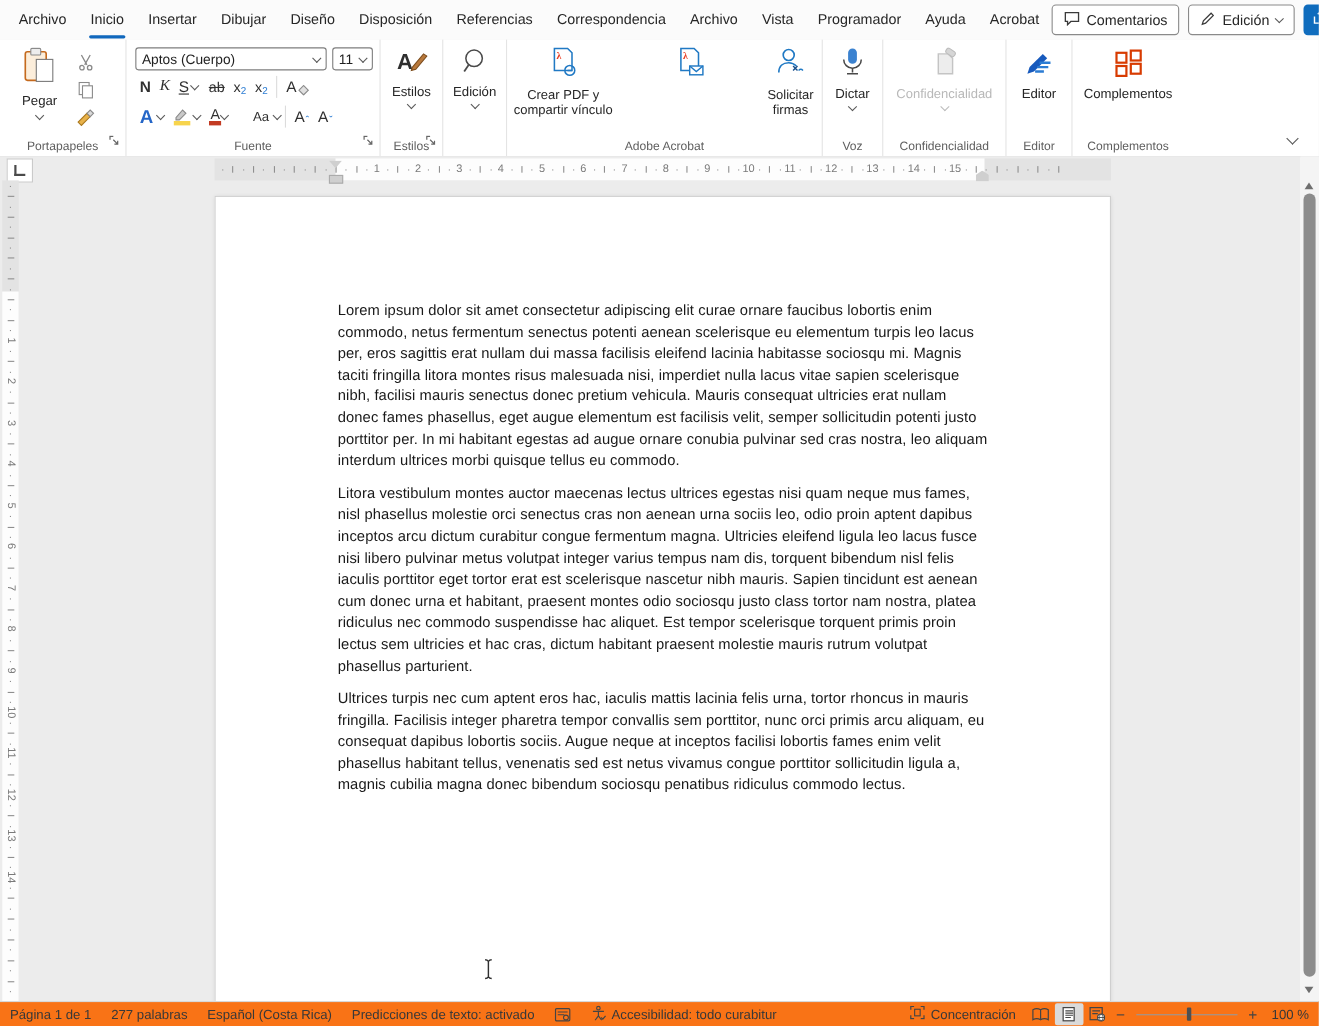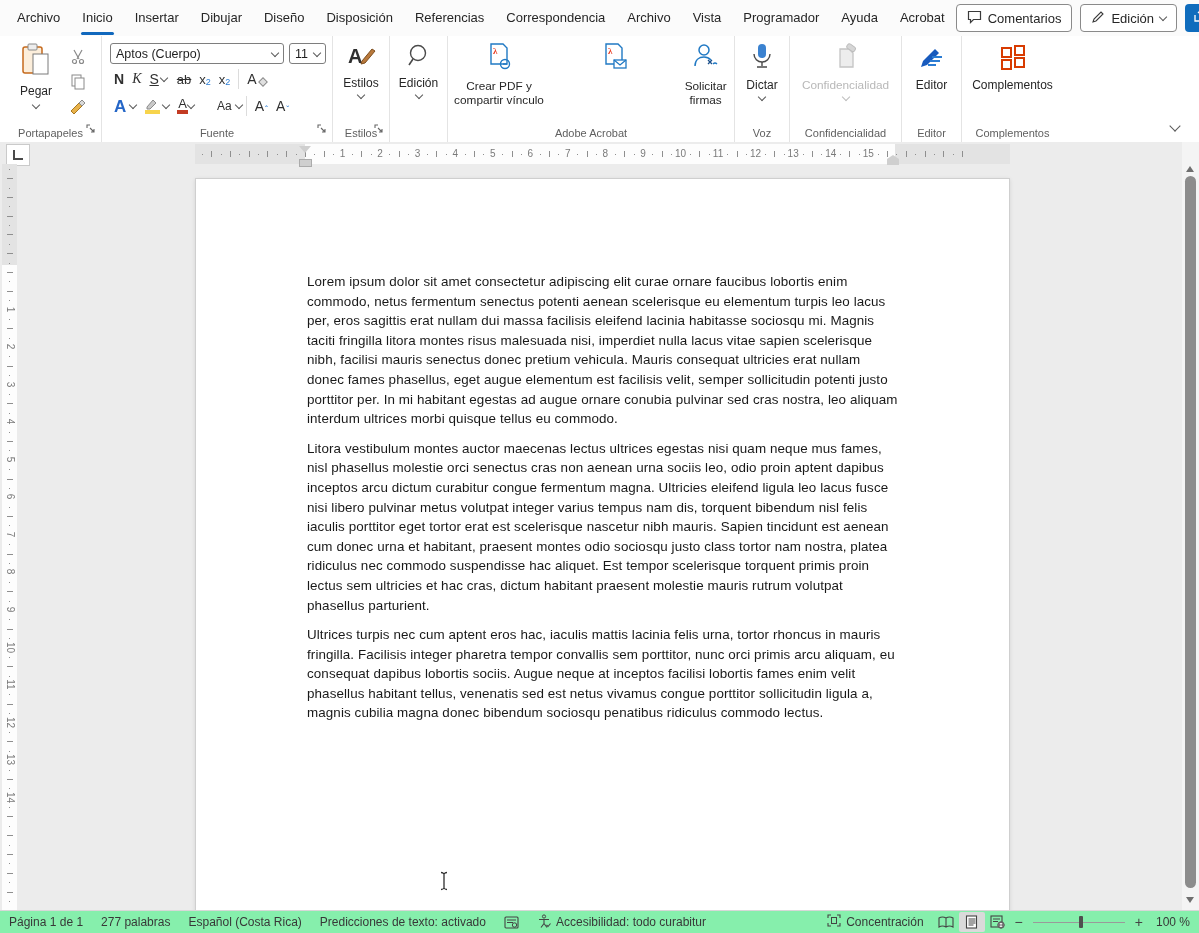--- a/index.html
+++ b/index.html
@@ -66,21 +66,21 @@
 
   .ibeam{position:absolute;left:438px;top:729px;width:12px;height:20px}
 
   
   .scroll{position:absolute;top:142px;right:0;width:17px;bottom:22px;background:#f4f4f4}
   .scroll .up{position:absolute;top:24px;left:4px;width:0;height:0;border-left:4.5px solid transparent;border-right:4.5px solid transparent;border-bottom:6px solid #6f6f6f}
   .scroll .thumb{position:absolute;top:34px;left:3px;width:11px;height:712px;background:#8c8c8c;border-radius:6px}
   .scroll .down{position:absolute;bottom:8px;left:4px;width:0;height:0;border-left:4.5px solid transparent;border-right:4.5px solid transparent;border-top:6px solid #6f6f6f}
 
   
-  .status{position:absolute;left:0;right:0;bottom:0;height:22px;background:#86efac;border-top:1px solid #d8d8d8;display:flex;align-items:center;font-size:12px;color:#383838}
+  .status{position:absolute;left:0;right:0;bottom:0;height:22px;background:#f97316;border-top:1px solid #d8d8d8;display:flex;align-items:center;font-size:12px;color:#383838}
   .s-item{padding:0 9px;white-space:nowrap;display:flex;align-items:center;gap:5px}
   .s-right{margin-left:auto;display:flex;align-items:center}
   .viewbtn{width:26px;height:20px;display:flex;align-items:center;justify-content:center;border-radius:2px}
   .viewbtn.sel{background:#dadada}
   .zoomline{position:relative;width:92px;height:20px;margin:0 6px}
   .zoomline .trk{position:absolute;top:10px;left:0;right:0;height:1px;background:#9a9a9a}
   .zoomline .hdl{position:absolute;top:4px;left:50%;width:4px;height:12px;background:#4f4f4f;border-radius:1px}
   .zchar{font-size:14px;color:#444;padding:0 4px}
 </style>
 </head>
@@ -120,21 +120,21 @@
         <span><svg width="15" height="14" viewBox="0 0 15 14">
               <path d="M2 6 v6 h9 v-6 M5 4 l3-3 3 3 M8 1 v8" fill="none" stroke="#fff" stroke-width="1.3"></path>
             </svg></span>
 
       </div>
     </div>
   </div>
 
   <div class="ribbon">
 
-    <div class="rgroup" style="width:102px">
+    <div class="rgroup" style="width:115px">
       <div class="bigbtn" style="position:absolute;left:12px;top:0;width:48px">
         <span><svg width="32" height="34" viewBox="0 0 32 34">
               <rect x="3" y="4" width="19" height="26" rx="2" fill="#fceedb" stroke="#c56a1d" stroke-width="1.5"></rect>
               <rect x="8" y="1" width="9" height="6" rx="1" fill="#ededed" stroke="#8a8a8a"></rect>
               <rect x="13" y="11" width="15" height="20" fill="#fff" stroke="#7a7a7a"></rect>
             </svg></span>
         <span class="blabel">Pegar</span>
         <span class="chev" style="margin-top:4px"></span>
       </div>
       <div style="position:absolute;left:66px;top:10px;display:flex;flex-direction:column;gap:3px">

